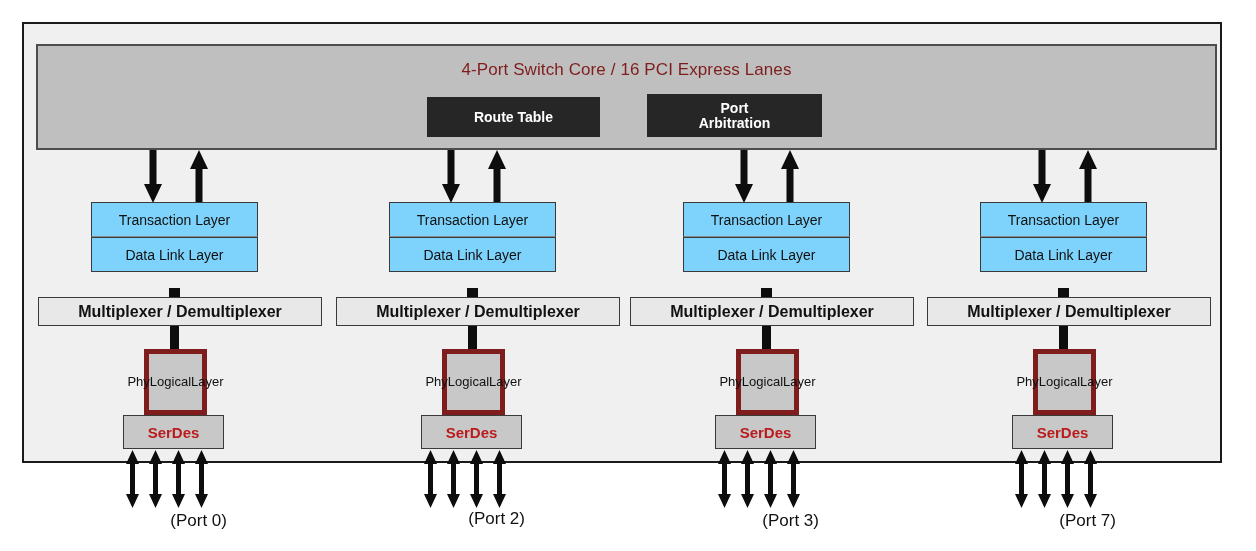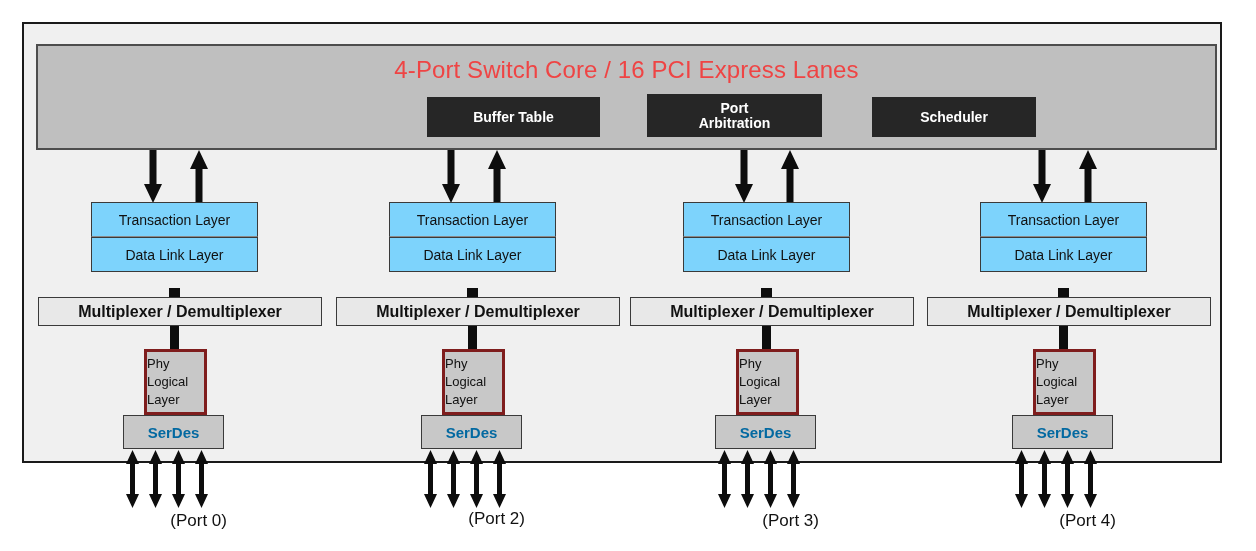--- a/index.html
+++ b/index.html
@@ -9,46 +9,46 @@
   #stage{position:absolute;left:0;top:0;width:1256px;height:551px;}
 
   
   .outer-frame{position:absolute;left:22px;top:22px;width:1200px;height:441px;
       background:#f0f0f0;border:2px solid #1a1a1a;box-sizing:border-box;}
 
   
   .core-bar{position:absolute;left:36px;top:44px;width:1181px;height:106px;
       background:#bfbfbf;border:2px solid #4d4d4d;box-sizing:border-box;}
   .core-title{position:absolute;left:36px;top:57px;width:1181px;height:26px;
-      text-align:center;font-size:24px;line-height:26px;font-weight:400;color:#ef4444;
+      text-align:center;font-size:17px;line-height:26px;font-weight:400;color:#7f1d1d;
       letter-spacing:.1px;white-space:nowrap;}
 
   
   .core-block{position:absolute;background:#262626;color:#ffffff;
       display:flex;align-items:center;justify-content:center;text-align:center;
       font-size:14px;font-weight:700;line-height:15px;}
 
   
   .lay-box{position:absolute;background:#7dd3fc;border:1px solid #3a3a3a;
       box-sizing:border-box;display:flex;align-items:center;justify-content:center;
       font-size:14px;color:#111;}
   .lay-box.tx{border-bottom:1px solid #8a8a8a;}
 
   .mux-box{position:absolute;background:#e8e8e8;border:1px solid #3a3a3a;
       box-sizing:border-box;display:flex;align-items:center;justify-content:center;
       font-size:16px;font-weight:700;color:#111;}
 
-  .phy-box{position:absolute;background:#c8c8c8;border:3px solid #7f1d1d;
-      box-sizing:border-box;display:flex;flex-direction:column;
-      justify-content:center;
+  .phy-box{position:absolute;background:#c8c8c8;border:5px solid #7f1d1d;
+      box-sizing:border-box;display:flex;flex-direction:row;
+      align-items:center;justify-content:center;
       font-size:13px;line-height:18px;color:#111;}
 
   .serdes-box{position:absolute;background:#c8c8c8;border:1px solid #3a3a3a;
       box-sizing:border-box;display:flex;align-items:center;justify-content:center;
-      font-size:15px;font-weight:700;color:#0369a1;z-index:3;}
+      font-size:15px;font-weight:700;color:#b91c1c;z-index:3;}
 
   .port-label{position:absolute;text-align:right;font-size:17px;color:#111;
       white-space:nowrap;}
 
   
   .stub{position:absolute;background:#0d0d0d;}     
   .vline{position:absolute;background:#0d0d0d;}    
 
   svg.arrow{position:absolute;overflow:visible;}
   svg.arrow path{fill:#0d0d0d;}
@@ -58,31 +58,28 @@
 
 <div id="stage">
 
   <div class="outer-frame"></div>
 
   <div class="core-bar"></div>
   <div class="core-title">4-Port Switch Core  /  16 PCI Express Lanes</div>
 
 
   <div class="core-block" style="left:427px;top:97px;width:173px;height:40px;">
-    <span>Buffer Table</span>
+    <span>Route Table</span>
   </div>
 
   <div class="core-block" style="left:647px;top:94px;width:175px;height:43px;flex-direction:column;">
     <span>Port</span>
     <span>Arbitration</span>
   </div>
 
-  <div class="core-block" style="left:872px;top:97px;width:164px;height:40px;">
-    <span>Scheduler</span>
-  </div>
 
   <svg class="arrow" style="left:144px;top:150px;" width="18" height="53" viewBox="0 0 18 53">
     <path d="M5.5 0 H12.5 V34 H18 L9 53 L0 34 H5.5 Z"></path>
   </svg>
 
   <svg class="arrow" style="left:190px;top:150px;" width="18" height="53" viewBox="0 0 18 53">
     <path d="M9 0 L18 19 H12.5 V53 H5.5 V19 H0 Z"></path>
   </svg>
 
   <div class="lay-box tx" style="left:91px;top:202px;width:167px;height:35px;">
@@ -257,15 +254,15 @@
   <svg class="arrow" style="left:1038px;top:450px;" width="13" height="58" viewBox="0 0 13 58">
     <path d="M6.5 0 L13 14 H9 V44 H13 L6.5 58 L0 44 H4 V14 H0 Z"></path>
   </svg>
   <svg class="arrow" style="left:1061px;top:450px;" width="13" height="58" viewBox="0 0 13 58">
     <path d="M6.5 0 L13 14 H9 V44 H13 L6.5 58 L0 44 H4 V14 H0 Z"></path>
   </svg>
   <svg class="arrow" style="left:1084px;top:450px;" width="13" height="58" viewBox="0 0 13 58">
     <path d="M6.5 0 L13 14 H9 V44 H13 L6.5 58 L0 44 H4 V14 H0 Z"></path>
   </svg>
 
-  <div class="port-label" style="left:996px;top:511px;width:120px;">(Port 4)</div>
+  <div class="port-label" style="left:996px;top:511px;width:120px;">(Port 7)</div>
 
 </div>
 
 </body></html>

